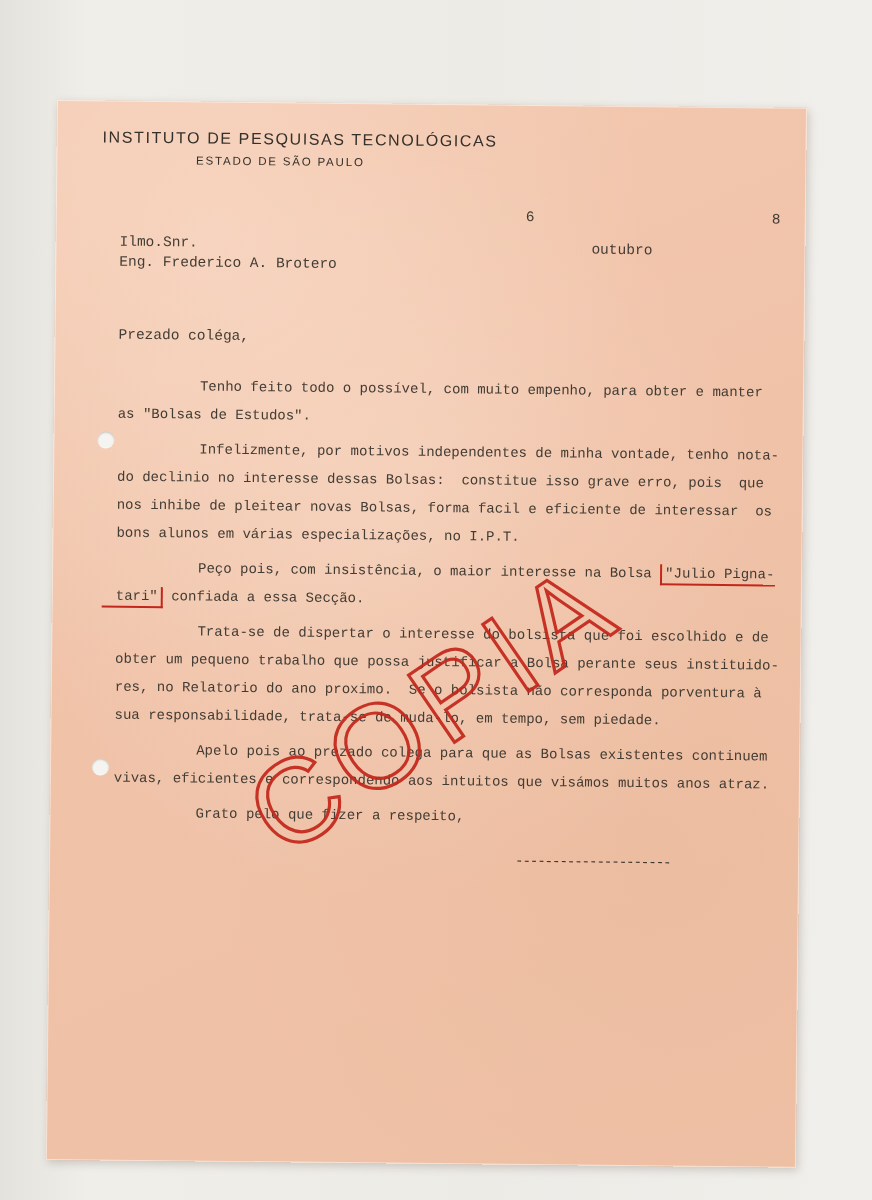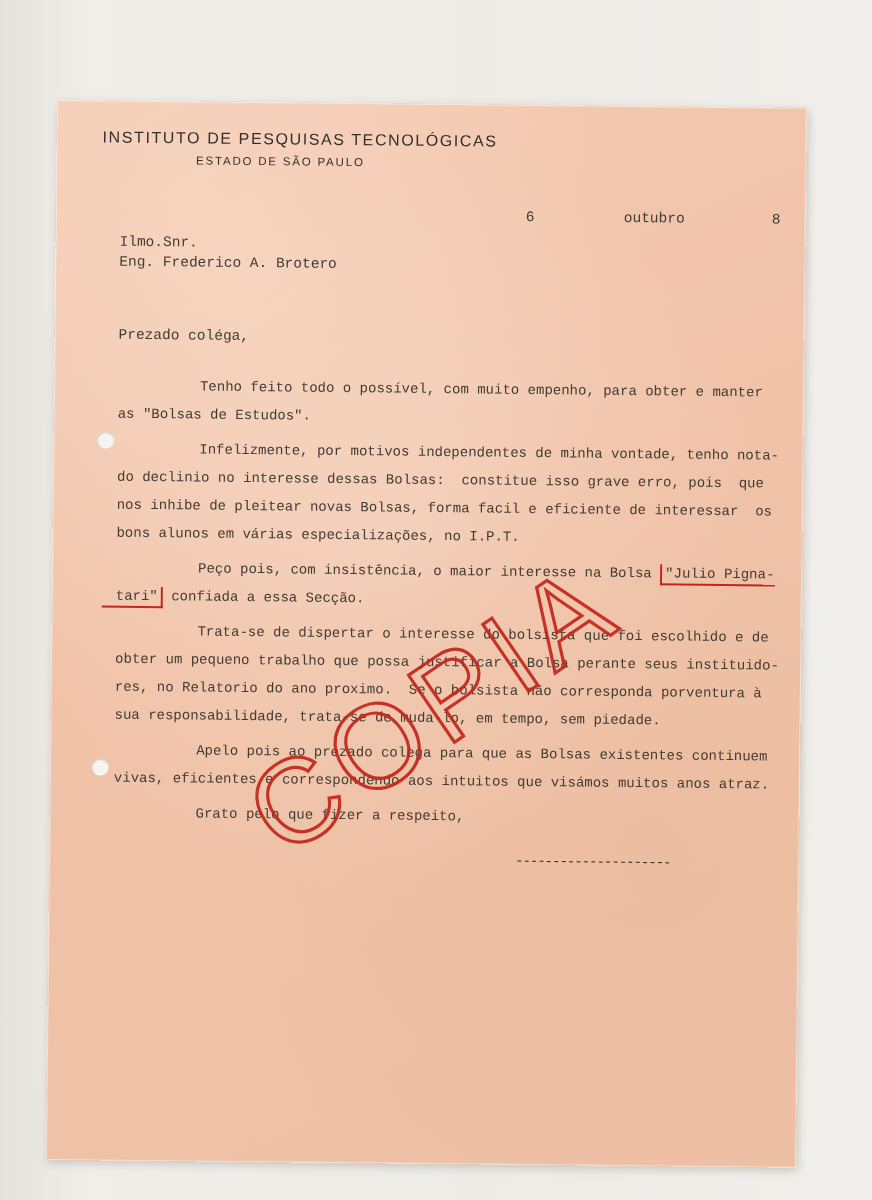--- a/index.html
+++ b/index.html
@@ -20,21 +20,21 @@
     transform:rotate(0.6deg); transform-origin:top left;
     box-shadow:2px 3px 8px rgba(90,80,70,.25), 0 0 0 1px rgba(255,255,255,.5) inset;
   }
   .letterhead { position:absolute; left:46px; top:28px; width:356px; text-align:center; color:#35302a; }
   .lh1 { font-size:16px; letter-spacing:1.6px; white-space:nowrap; }
   .lh2 { font-size:11.5px; letter-spacing:1.8px; margin-top:7px; white-space:nowrap; }
   .mono { font-family:"Liberation Mono","DejaVu Sans Mono",monospace; color:#433c34; }
   .dateline { position:absolute; left:0; top:104px; width:100%; height:22px; font-size:14.5px; }
   .dateline span { position:absolute; white-space:pre; }
   .d-day   { left:470px; }
-  .d-month { left:568px; }
+  .d-month { left:536px;margin-top:32px; }
   .d-num   { left:716px; }
   .recipient { position:absolute; left:64px; top:131px; font-size:14.5px; }
   .recipient div { line-height:20px; white-space:pre; }
   .salutation { position:absolute; left:64px; top:226px; font-size:14.5px; white-space:pre; }
   .bodytext { position:absolute; left:64px; top:271px; width:672px; font-size:14px; }
   .para { margin-bottom:7px; }
   .para > div { line-height:28px; white-space:pre; }
   .para > div:first-child { text-indent:82px; }
   .closing { margin-top:1px; }
   .redmark1 {

